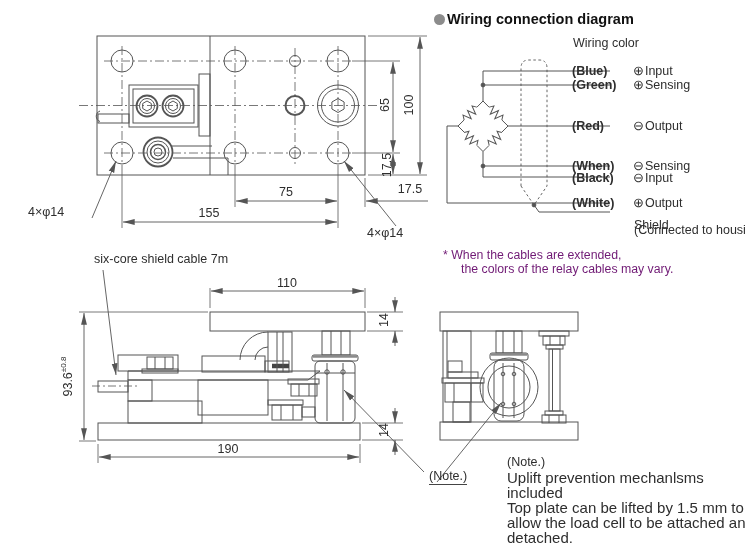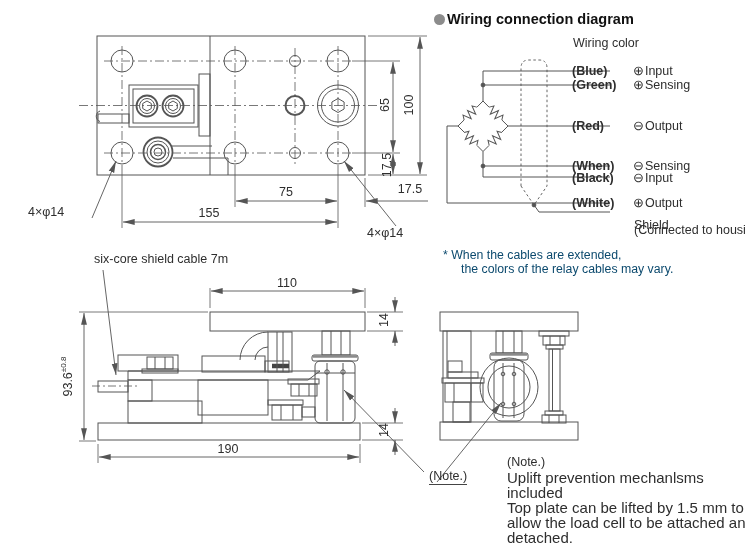--- a/index.html
+++ b/index.html
@@ -12,21 +12,21 @@
   .rot-wide{width:70px;text-align:center;transform:rotate(-90deg);transform-origin:center;}
   .rot-wide sup{font-size:8px;}
   .title{font-size:14.5px;font-weight:bold;color:#111;}
   .bullet{display:inline-block;width:11px;height:11px;border-radius:50%;background:#8c8c8c;
           vertical-align:-1px;margin-right:2px;}
   .wrow{display:flex;}
   .wrow .c{display:inline-block;width:61px;font-weight:bold;}
   .wrow .s{display:inline-block;margin-right:1px;font-size:13px;}
   .note-body{white-space:pre-line;line-height:15px;font-size:15px;}
   .underlined{border-bottom:1px solid #444;padding-bottom:1px;}
-  .foot{font-size:12.3px;color:#0c4a6e;}
+  .foot{font-size:12.3px;color:#701a75;}
 </style>
 </head>
 <body>
 
 <div class="canvas">
 
 <svg width="745" height="550" viewBox="0 0 745 550">
   <defs>
     <marker id="arr" viewBox="0 0 12 8" refX="12" refY="4" markerWidth="13" markerHeight="9" orient="auto-start-reverse">
       <path d="M0,1 L12,4 L0,7 Z" fill="#555"></path>

